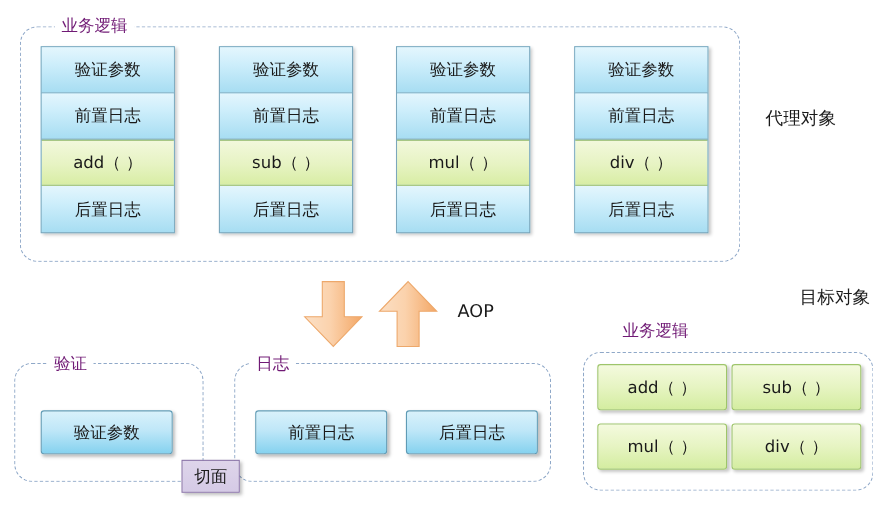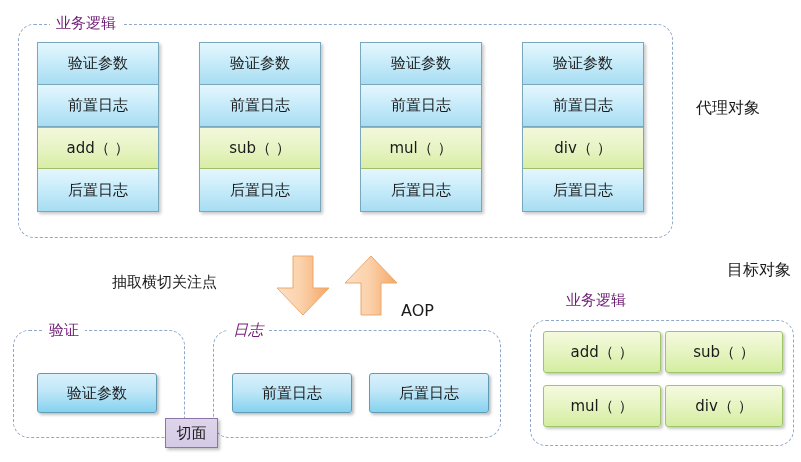--- a/index.html
+++ b/index.html
@@ -168,23 +168,22 @@
     <div class="proxy-cell blue last">后置日志</div>
   </div>
 
   <div class="proxy-col" style="left:522px; top:42px;">
     <div class="proxy-cell blue">验证参数</div>
     <div class="proxy-cell blue">前置日志</div>
     <div class="proxy-cell green">div（ ）</div>
     <div class="proxy-cell blue last">后置日志</div>
   </div>
 
-  <div class="free-label" style="left:112px; top:273px;">抽取横切关注点</div>
-
-  <div class="free-label big" style="left:401px; top:274px;margin-top:28px;">AOP</div>
+
+  <div class="free-label big" style="left:416px; top:274px;">AOP</div>
 
   <div class="arrow" style="left:275px; top:255px;">
     <svg width="56" height="62" viewBox="0 0 56 62">
       <defs>
         <linearGradient id="gradDown" x1="0" y1="0" x2="1" y2="0">
           <stop offset="0%" stop-color="#fbe0c6"></stop>
           <stop offset="45%" stop-color="#fbd2ac"></stop>
           <stop offset="100%" stop-color="#f3a766"></stop>
         </linearGradient>
       </defs>
@@ -203,21 +202,21 @@
       </defs>
       <path d="M28,2 L54,29 L38,29 L38,61 L18,61 L18,29 L2,29 Z" fill="url(#gradUp)" stroke="#eda86b" stroke-width="1"></path>
     </svg>
   </div>
 
   <div class="dashed-box" style="left:13px; top:330px; width:172px; height:108px;"></div>
   <div class="group-label" style="left:43px; top:321px;text-align:right;">验证</div>
   <div class="blue-box" style="left:37px; top:373px; width:120px; height:40px;">验证参数</div>
 
   <div class="dashed-box" style="left:213px; top:330px; width:288px; height:108px;"></div>
-  <div class="group-label" style="left:227px; top:321px;font-style:italic;">日志</div>
+  <div class="group-label" style="left:227px; top:321px;">日志</div>
   <div class="blue-box" style="left:232px; top:373px; width:120px; height:40px;">前置日志</div>
   <div class="blue-box" style="left:369px; top:373px; width:120px; height:40px;">后置日志</div>
 
   <div class="badge" style="left:165px; top:418px; width:53px; height:30px;">切面</div>
 
   <div class="free-label big" style="left:696px; top:261px;margin-left:31px;">目标对象</div>
 
   <div class="dashed-box" style="left:530px; top:320px; width:264px; height:126px;"></div>
   <div class="group-label" style="left:560px; top:291px;">业务逻辑</div>
 

